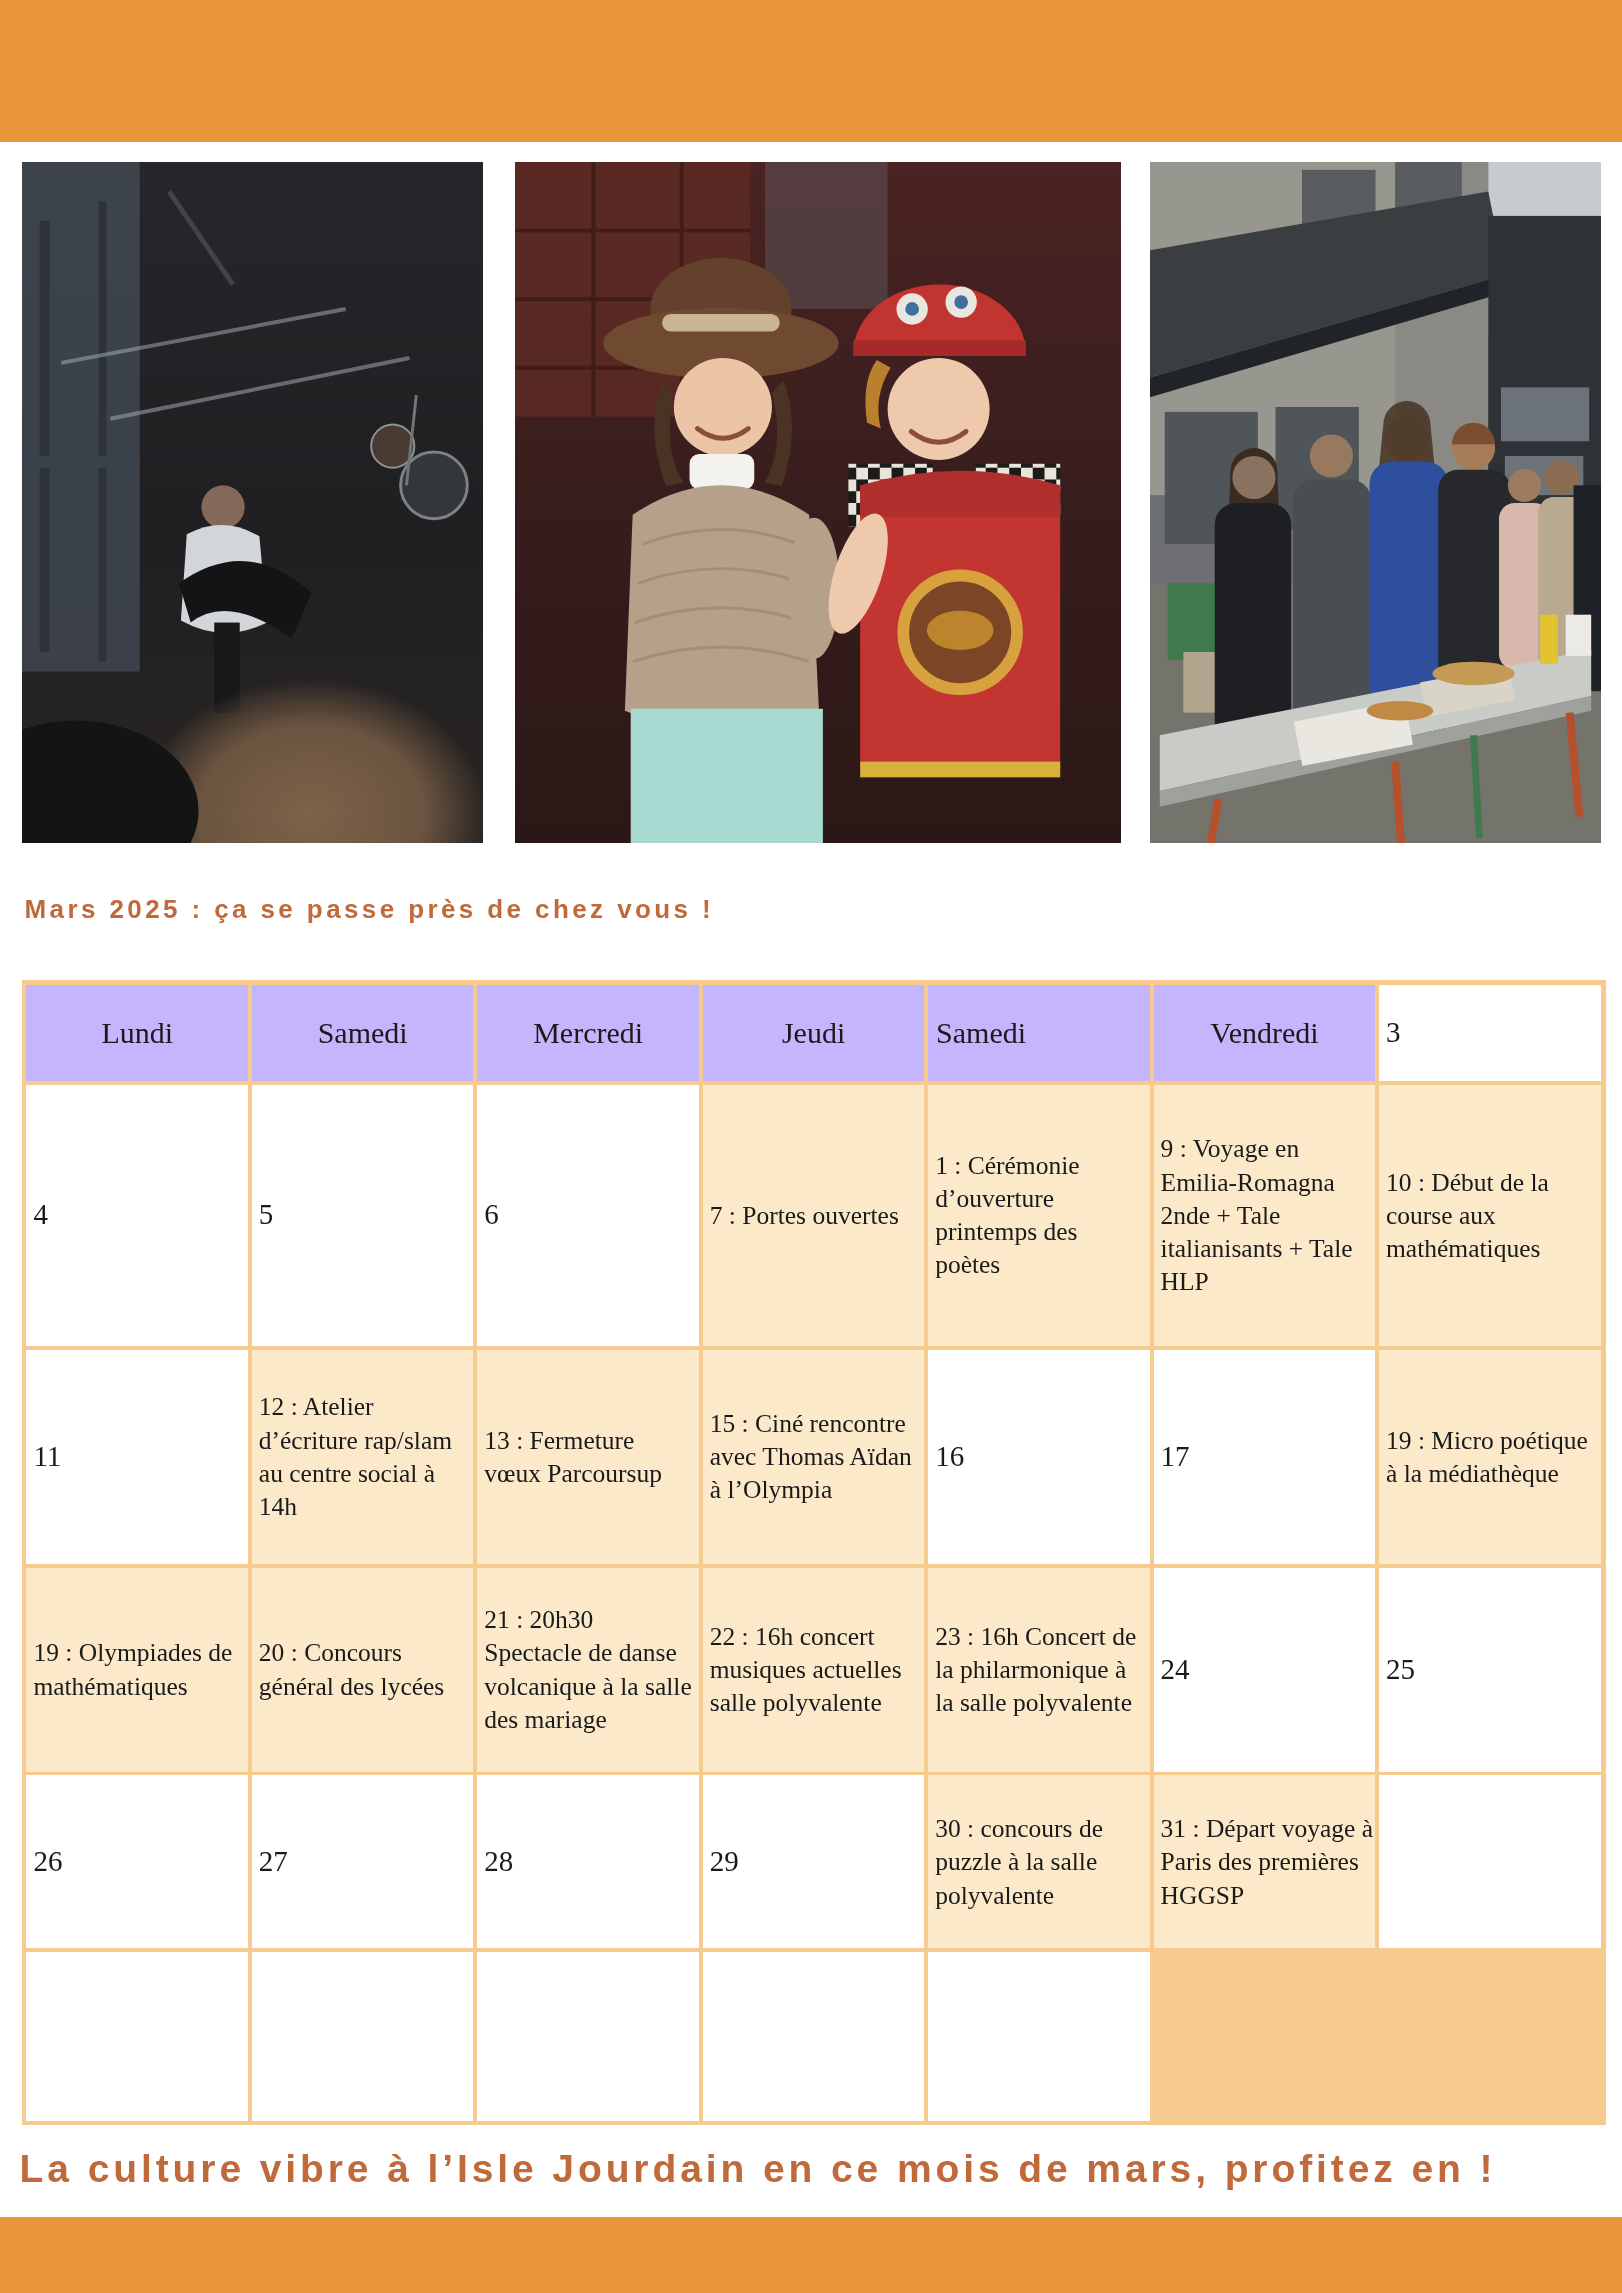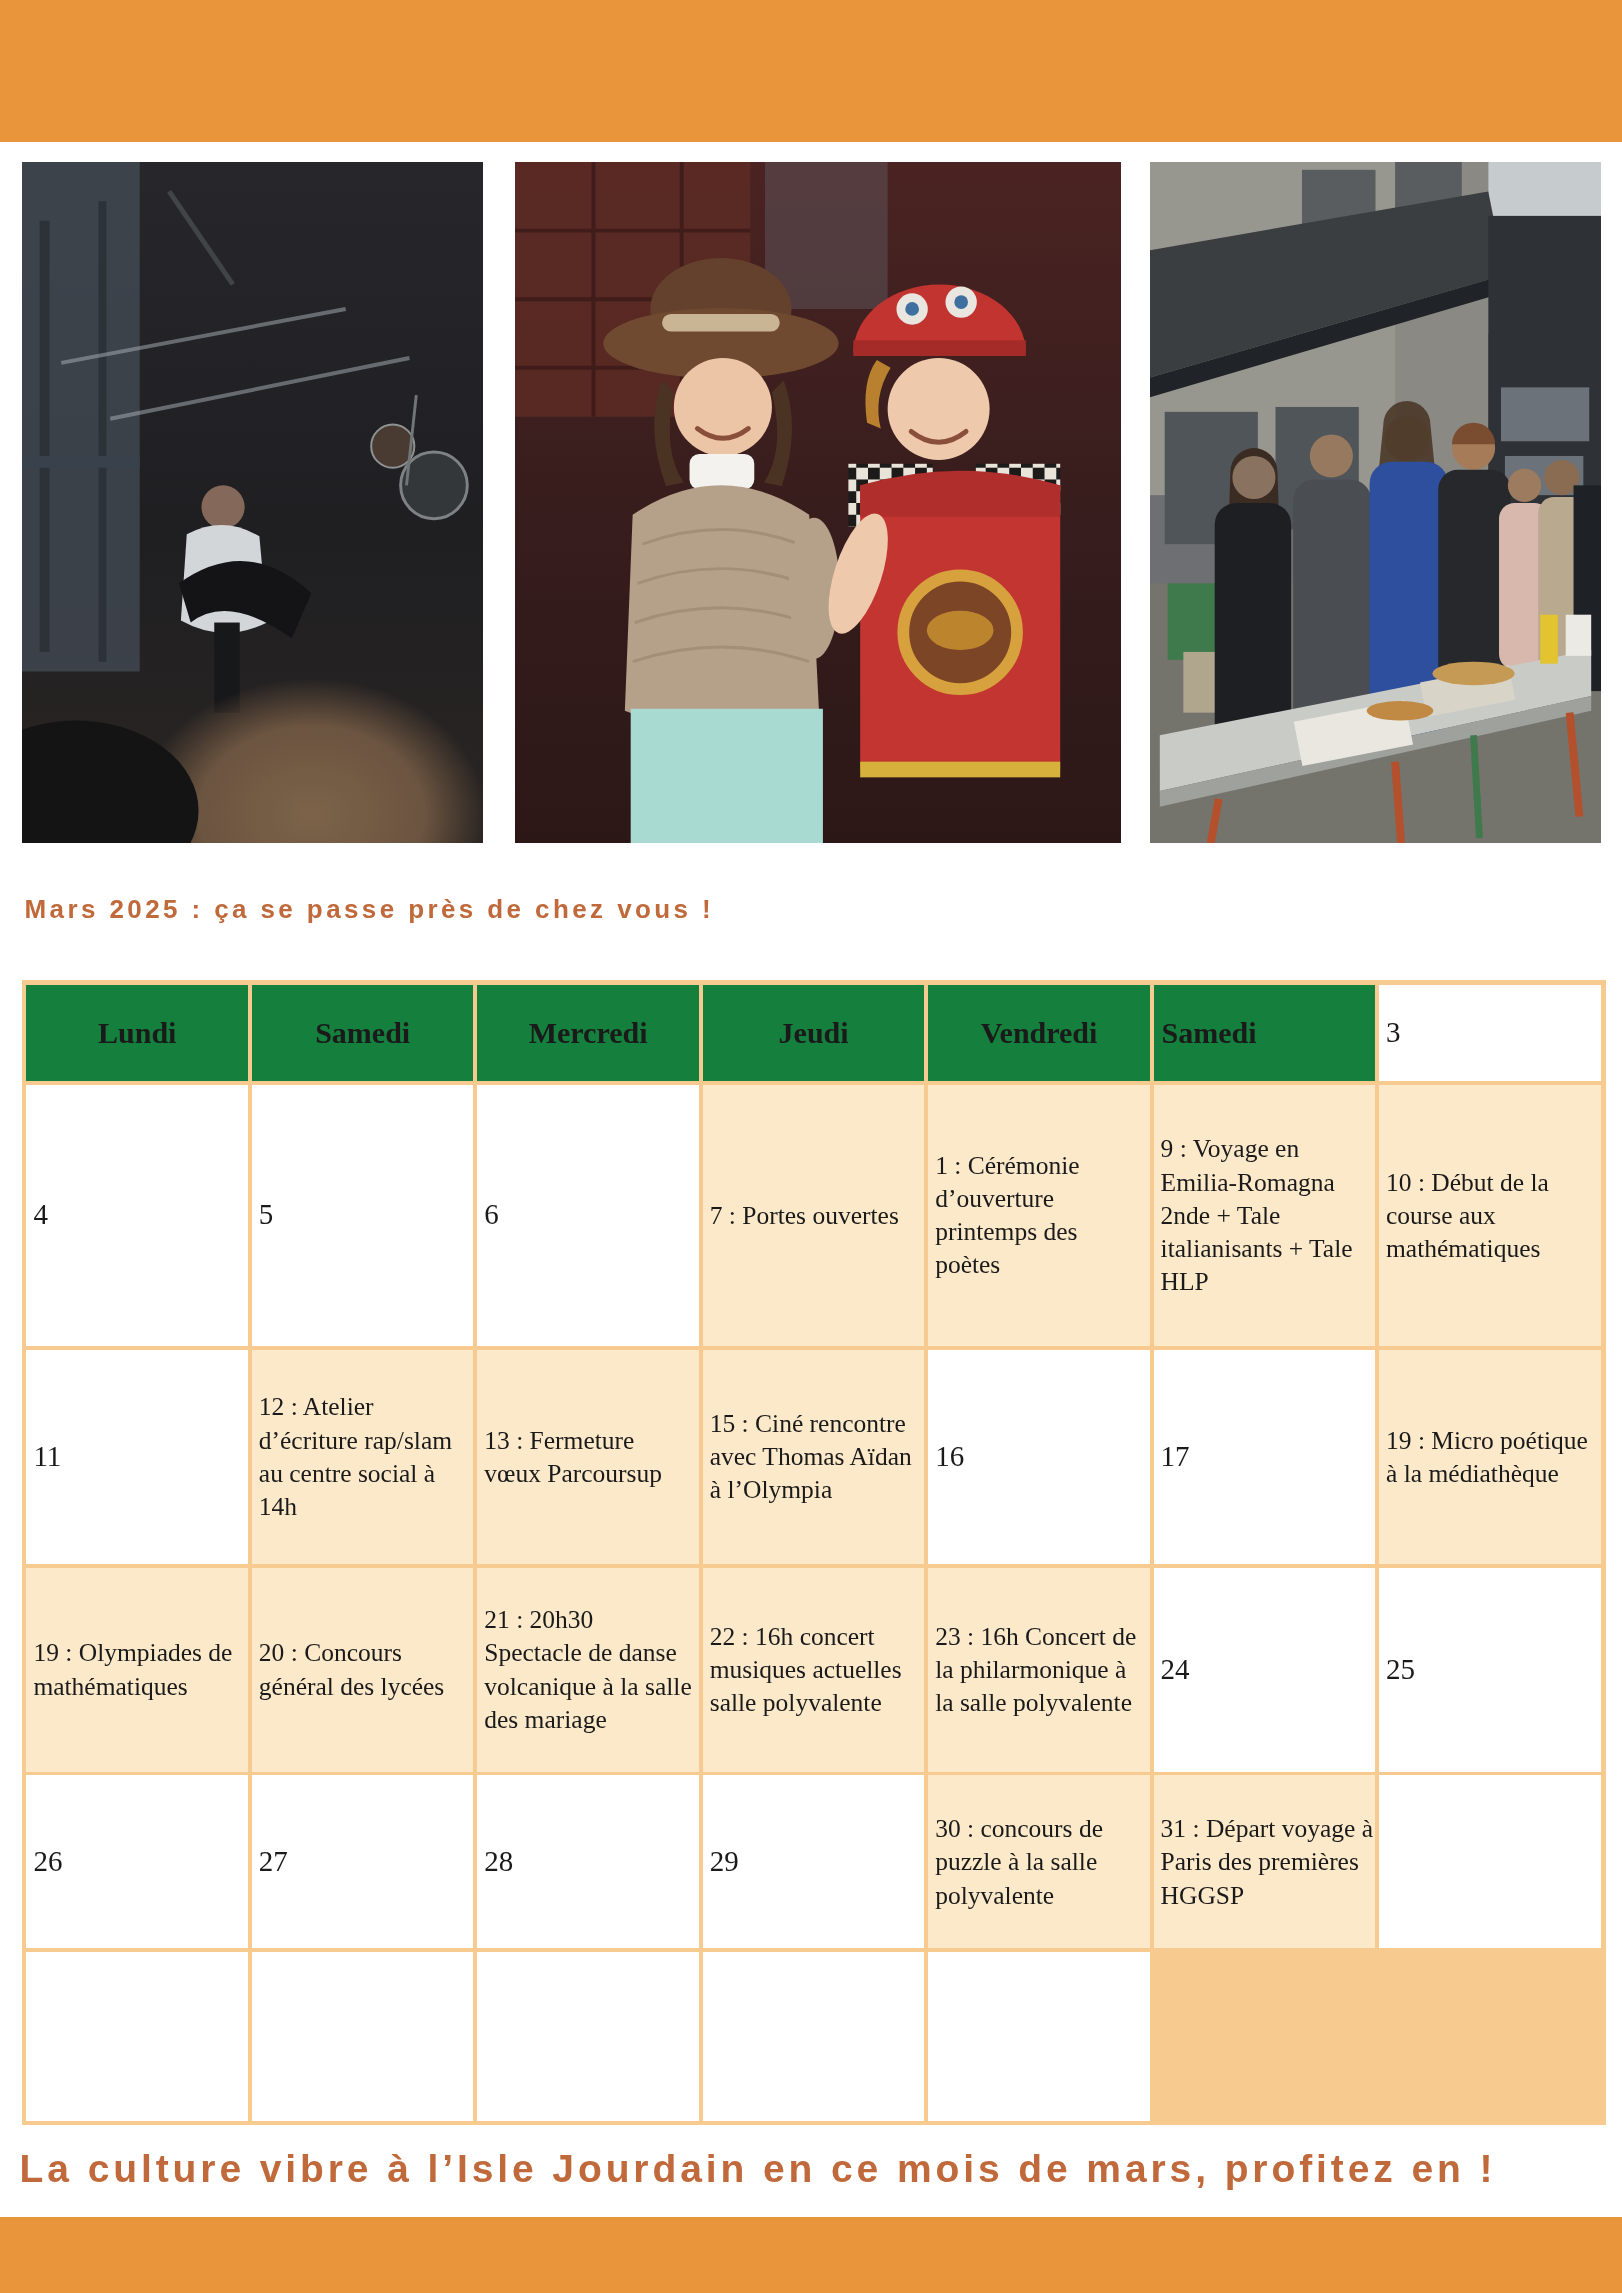--- a/index.html
+++ b/index.html
@@ -17,22 +17,22 @@
   #photo3{left:1150px;width:451px;}
 
   .page-title{position:absolute;left:24.5px;top:894px;margin:0;
       font-family:"Liberation Sans", sans-serif;font-weight:bold;
       font-size:26px;letter-spacing:3.4px;color:#C0693B;white-space:nowrap;}
 
   .calendar{position:absolute;left:21.6px;top:980px;width:1584px;height:1145px;
       box-sizing:border-box;background:#F7CA8F;padding:4.9px;
       display:grid;grid-template-columns:repeat(7,1fr);
       grid-template-rows:96px 261px 214px 204px 173px 169px;gap:3.9px;}
-  .calendar .hc{background:#15803d;display:flex;align-items:center;justify-content:center;
-      font-size:30px;font-weight:bold;}
+  .calendar .hc{background:#c4b5fd;display:flex;align-items:center;justify-content:center;
+      font-size:30px;}
   .calendar .hc.hl{justify-content:flex-start;padding-left:7.8px;}
   .calendar .c{background:#ffffff;display:flex;align-items:center;
       font-size:25.5px;line-height:1.3;padding:2px 2px 2px 6.9px;overflow:hidden;}
   .calendar .c.e{background:#FBE9CA;}
   .calendar .c.n{font-size:29px;}
 
   .footer-tagline{position:absolute;left:19.6px;top:2147px;margin:0;
       font-family:"Liberation Sans", sans-serif;font-weight:bold;
       font-size:39px;letter-spacing:3.9px;color:#C0693B;white-space:nowrap;}
 </style>
@@ -200,22 +200,22 @@
   </svg>
 </div>
 
 <h1 class="page-title">Mars 2025 : ça se passe près de chez vous !</h1>
 
 <div class="calendar">
   <div class="hc">Lundi</div>
   <div class="hc">Samedi</div>
   <div class="hc">Mercredi</div>
   <div class="hc">Jeudi</div>
+  <div class="hc hl">Samedi</div>
   <div class="hc">Vendredi</div>
-  <div class="hc hl">Samedi</div>
 
   <div class="c n">3</div>
   <div class="c n">4</div>
   <div class="c n">5</div>
   <div class="c n">6</div>
   <div class="c e">7 : Portes ouvertes</div>
   <div class="c e">1 : Cérémonie d’ouverture printemps des poètes</div>
   <div class="c e">9 : Voyage en Emilia-Romagna 2nde + Tale italianisants +  Tale HLP</div>
 
   <div class="c e">10 : Début de la course aux mathématiques</div>

